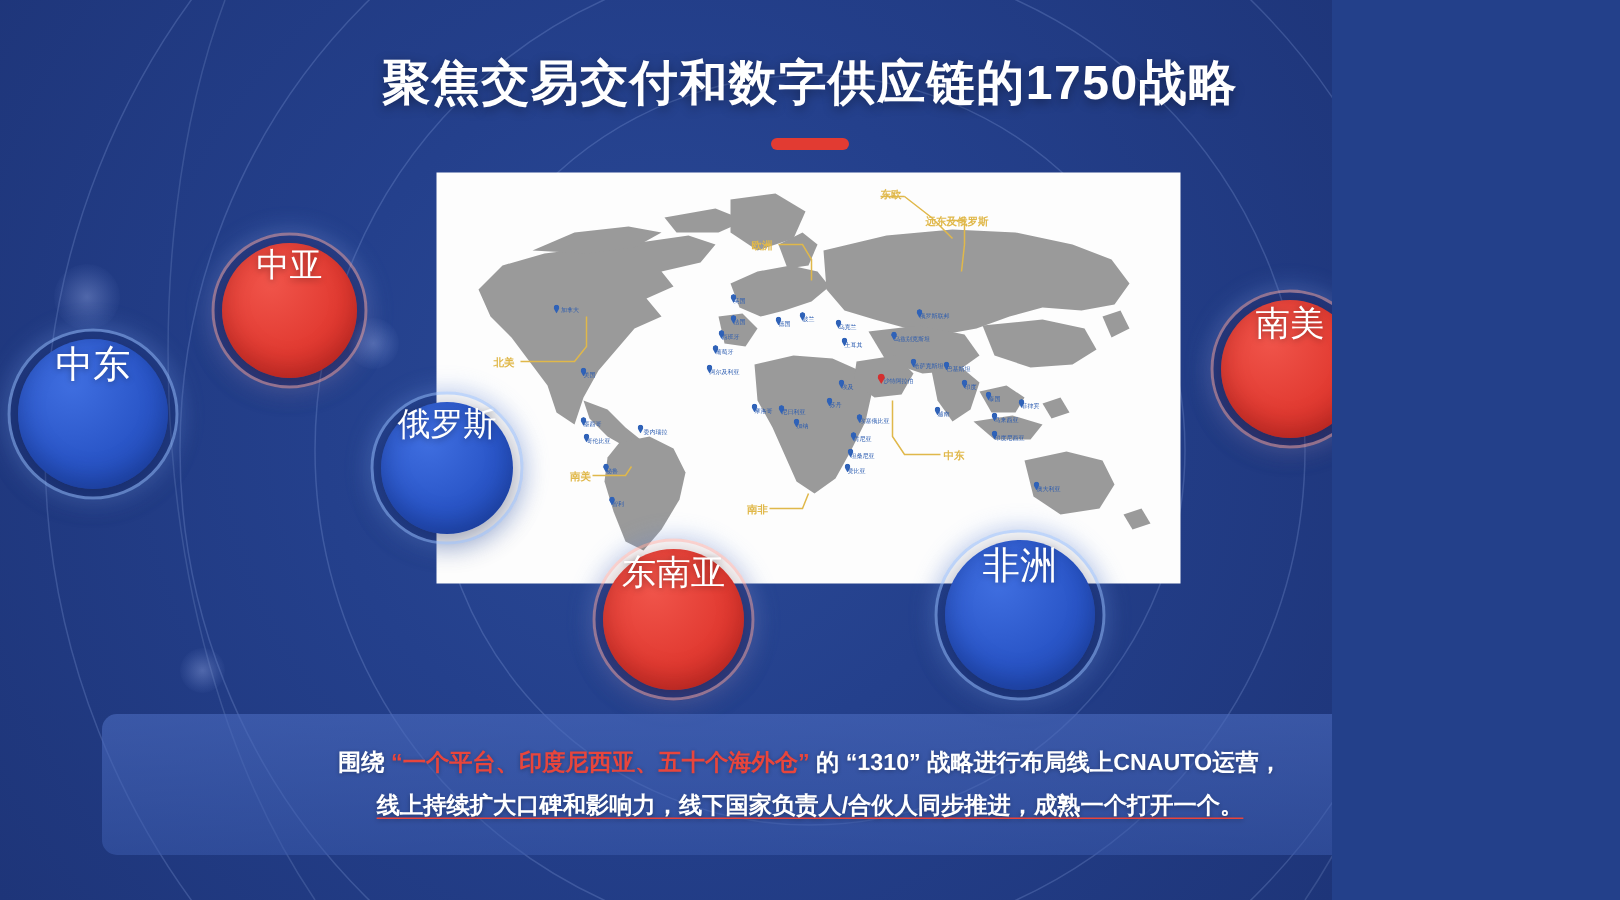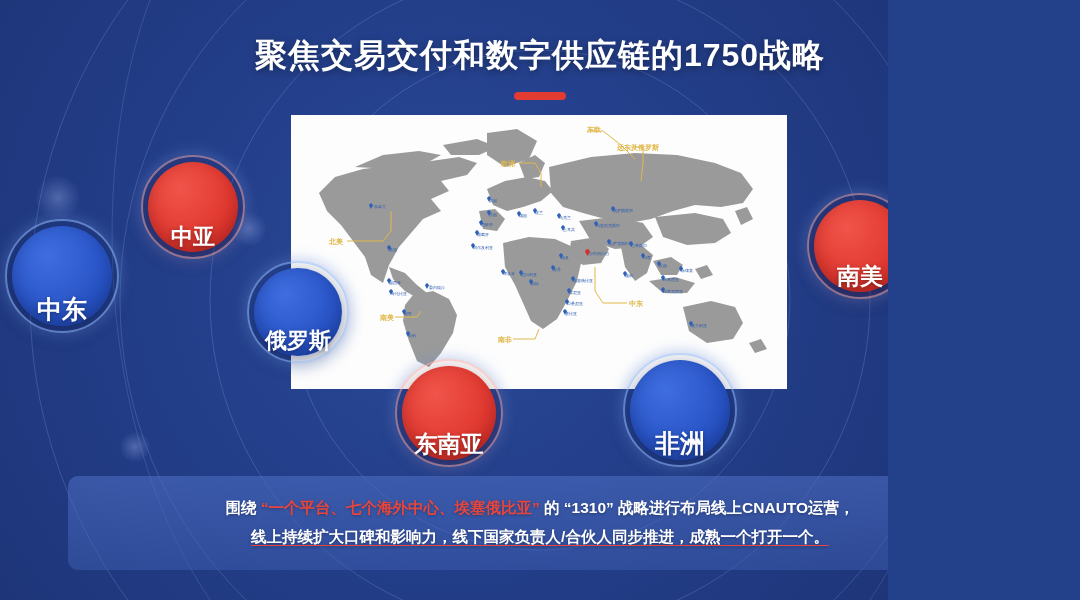--- a/index.html
+++ b/index.html
@@ -52,22 +52,22 @@
   .pin {
     position:absolute; width:4px; height:6px; z-index:3;
     background:#2f62b8;
     border-radius:50% 50% 50% 50% / 42% 42% 58% 58%;
     clip-path:polygon(50% 100%, 0% 40%, 12% 12%, 50% 0%, 88% 12%, 100% 40%);
   }
   .pin.red { background:#d42f2f; width:5px; height:7px; }
   
   .bubble {
     position:absolute; border-radius:50%;
-    display:flex; align-items:flex-end; justify-content:center;
-    color:#ffffff; font-weight:bold; z-index:20;
+    display:flex; align-items:flex-start; justify-content:center;
+    color:#ffffff; font-weight:normal; z-index:20;
     text-shadow:0 1px 4px rgba(0,0,0,.35);
   }
   .bubble::before {
     content:""; position:absolute; inset:-7px; border-radius:50%;
     border:2px solid rgba(255,255,255,.28);
   }
   .bubble::after {
     content:""; position:absolute; inset:-7px; border-radius:50%;
     box-shadow:0 0 14px 3px rgba(120,160,240,.30);
   }
@@ -293,19 +293,19 @@
         <span>南美</span>
       </div>
       <div class="bubble blue" style="left: 950px; top: 228px; width: 100px; height: 100px; font-size: 25px;">
         <span>欧洲</span>
       </div>
     </div>
 
   <div class="caption-panel">
     <div class="cap-line">
       <span>围绕</span>
-      <span class="cap-hl">“一个平台、七个海外中心、埃塞俄比亚”</span>
+      <span class="cap-hl">“一个平台、印度尼西亚、五十个海外仓”</span>
       <span>的 “1310” 战略进行布局线上CNAUTO运营，</span>
     </div>
     <div class="cap-line cap-underline">线上持续扩大口碑和影响力，线下国家负责人/合伙人同步推进，成熟一个打开一个。</div>
   </div>
 
 </div>
 
 </body></html>

